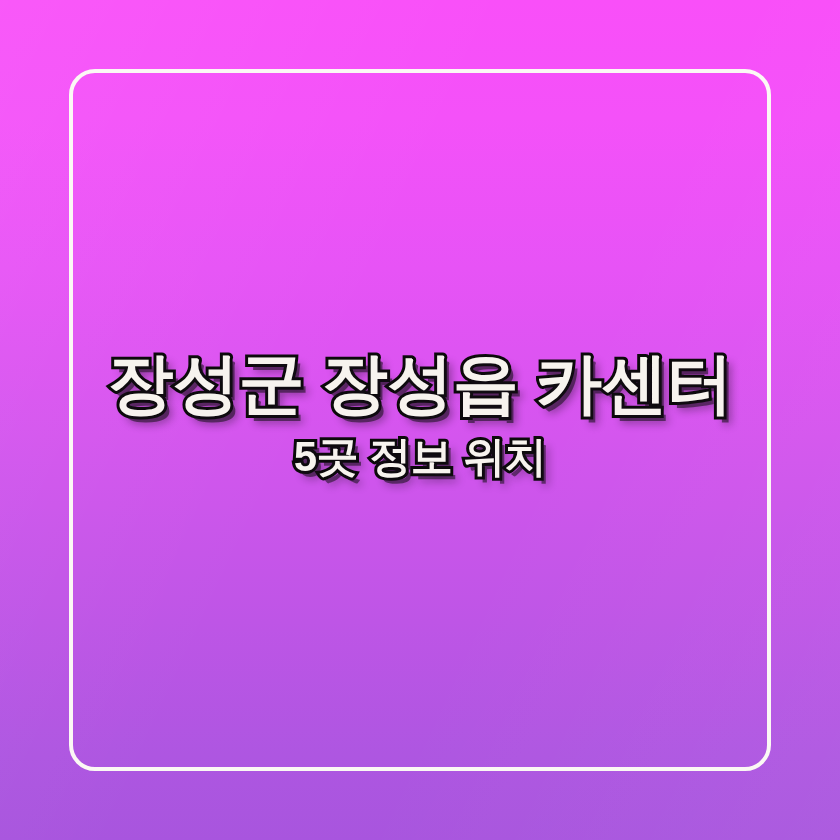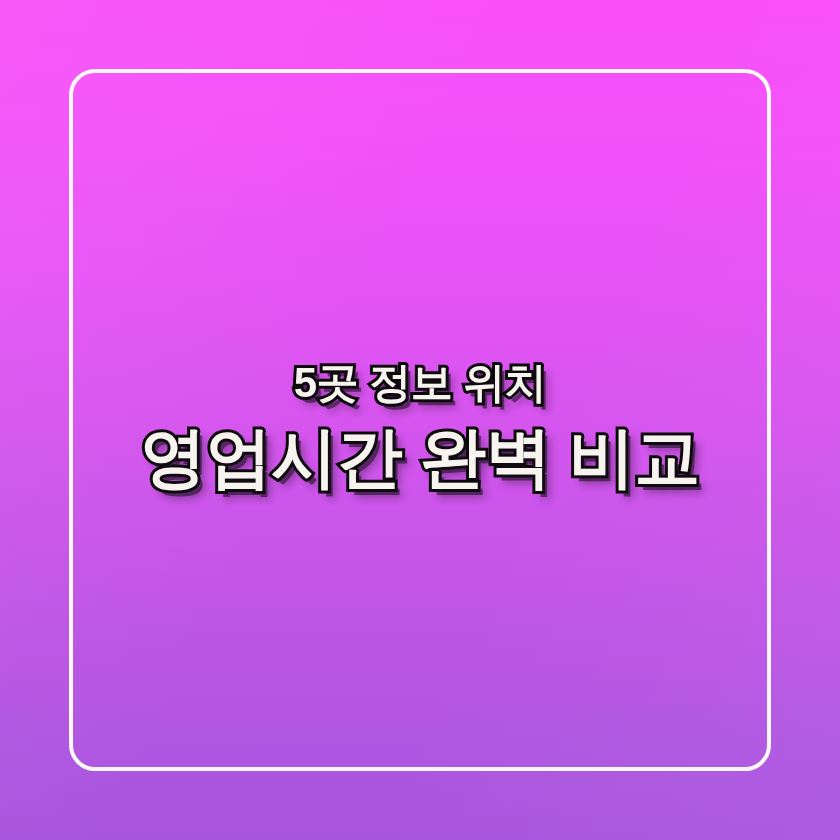--- a/index.html
+++ b/index.html
@@ -90,17 +90,17 @@
 </head>
 <body>
 
 <div class="canvas">
 
   <div class="sheen"></div>
 
   <div class="frame"></div>
 
   <div class="title-block">
+    <span class="title-line l1">장성군 장성읍 카센터</span>
     <span class="title-line l2">5곳 정보 위치</span>
-    <span class="title-line l3">영업시간 완벽 비교</span>
   </div>
 
 </div>
 
 </body></html>

